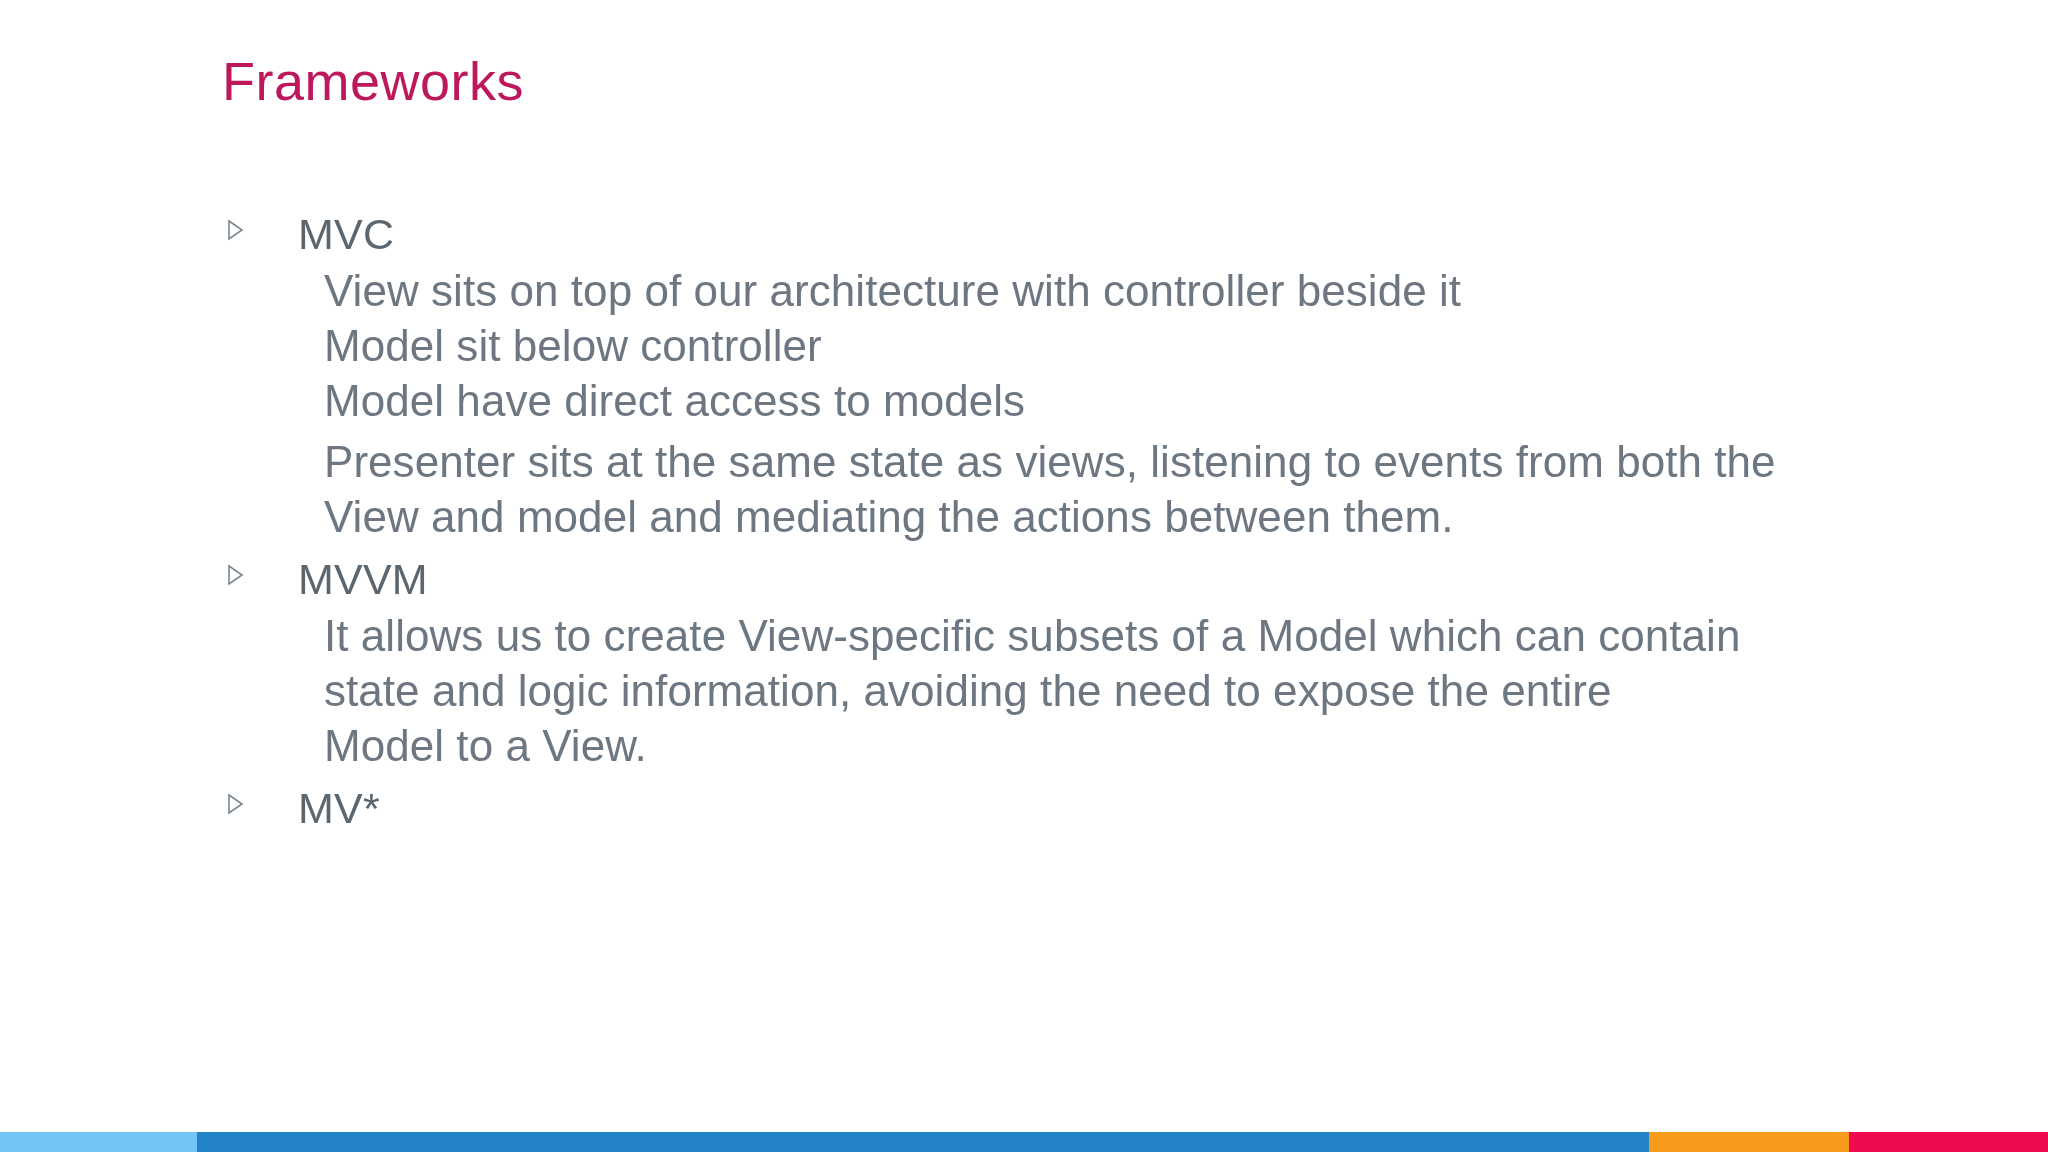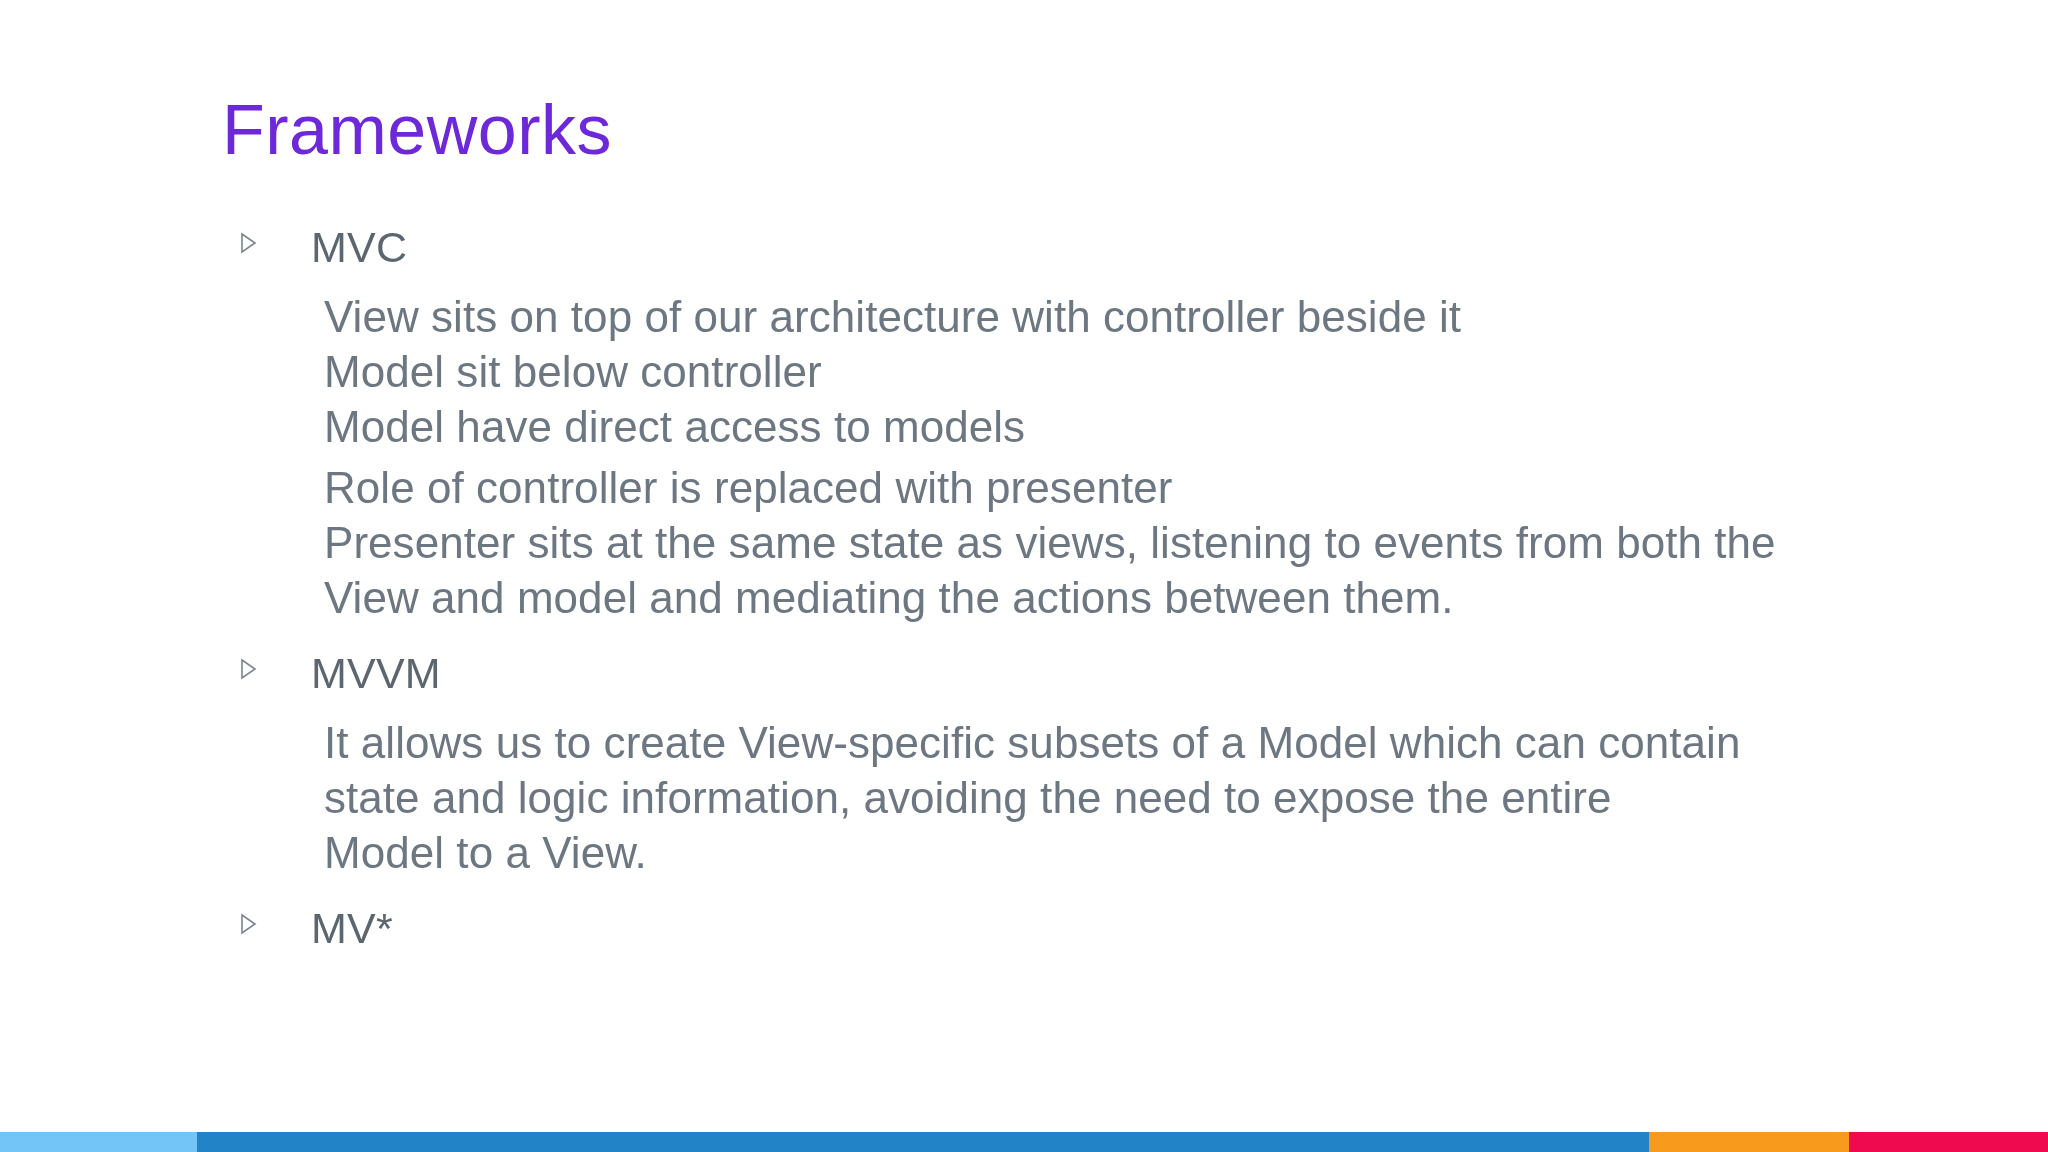--- a/index.html
+++ b/index.html
@@ -20,47 +20,46 @@
     position: absolute;
     inset: 0;
     background: #ffffff;
   }
 
   
   .slide-title {
     position: absolute;
     left: 222px;
     top: 54px;
-    font-size: 70px;
+    font-size: 54px;
     line-height: 1.0;
     font-weight: 300;
     letter-spacing: 0.5px;
-    color: #6d28d9;
+    color: #be185d;
     white-space: nowrap;
-    margin-top: 41px;
   }
 
   
   .body-outline {
     position: absolute;
     left: 222px;
     top: 205px;
     width: 1700px;
   }
 
   .group {
     margin: 0;
     padding: 0;
   }
 
   
   .lvl1 {
     display: flex;
     align-items: baseline;
-    margin: 13px;
+    margin: 0;
     padding: 0;
   }
   .bullet-tri {
     width: 40px;
     flex: 0 0 40px;
     display: inline-block;
     position: relative;
     top: -6px;
   }
   .bullet-tri svg { display: block; }
@@ -118,21 +117,20 @@
             </svg>
           </span>
           <span class="lvl1-label">MVC</span>
         </div>
         <div class="lvl2">View sits on top of our architecture with controller beside it</div>
         <div class="lvl2">Model sit below controller</div>
         <div class="lvl2">Model have direct access to models</div>
         <div class="gap-sm"></div>
       </div>
       <div class="group">
-        <div class="lvl2">Role of controller is replaced with presenter</div>
         <div class="lvl2">Presenter sits at the same state as views, listening to events from both the</div>
         <div class="lvl2 cont">View and model and mediating the actions between them.</div>
         <div class="gap-sm"></div>
       </div>
       <div class="group">
         <div class="lvl1">
           <span class="bullet-tri">
             <svg width="26" height="26" viewBox="0 0 26 26" aria-hidden="true">
               <path d="M7 4 L20 13 L7 22 Z" fill="none" stroke="#7b858f" stroke-width="1.6"></path>
             </svg>

